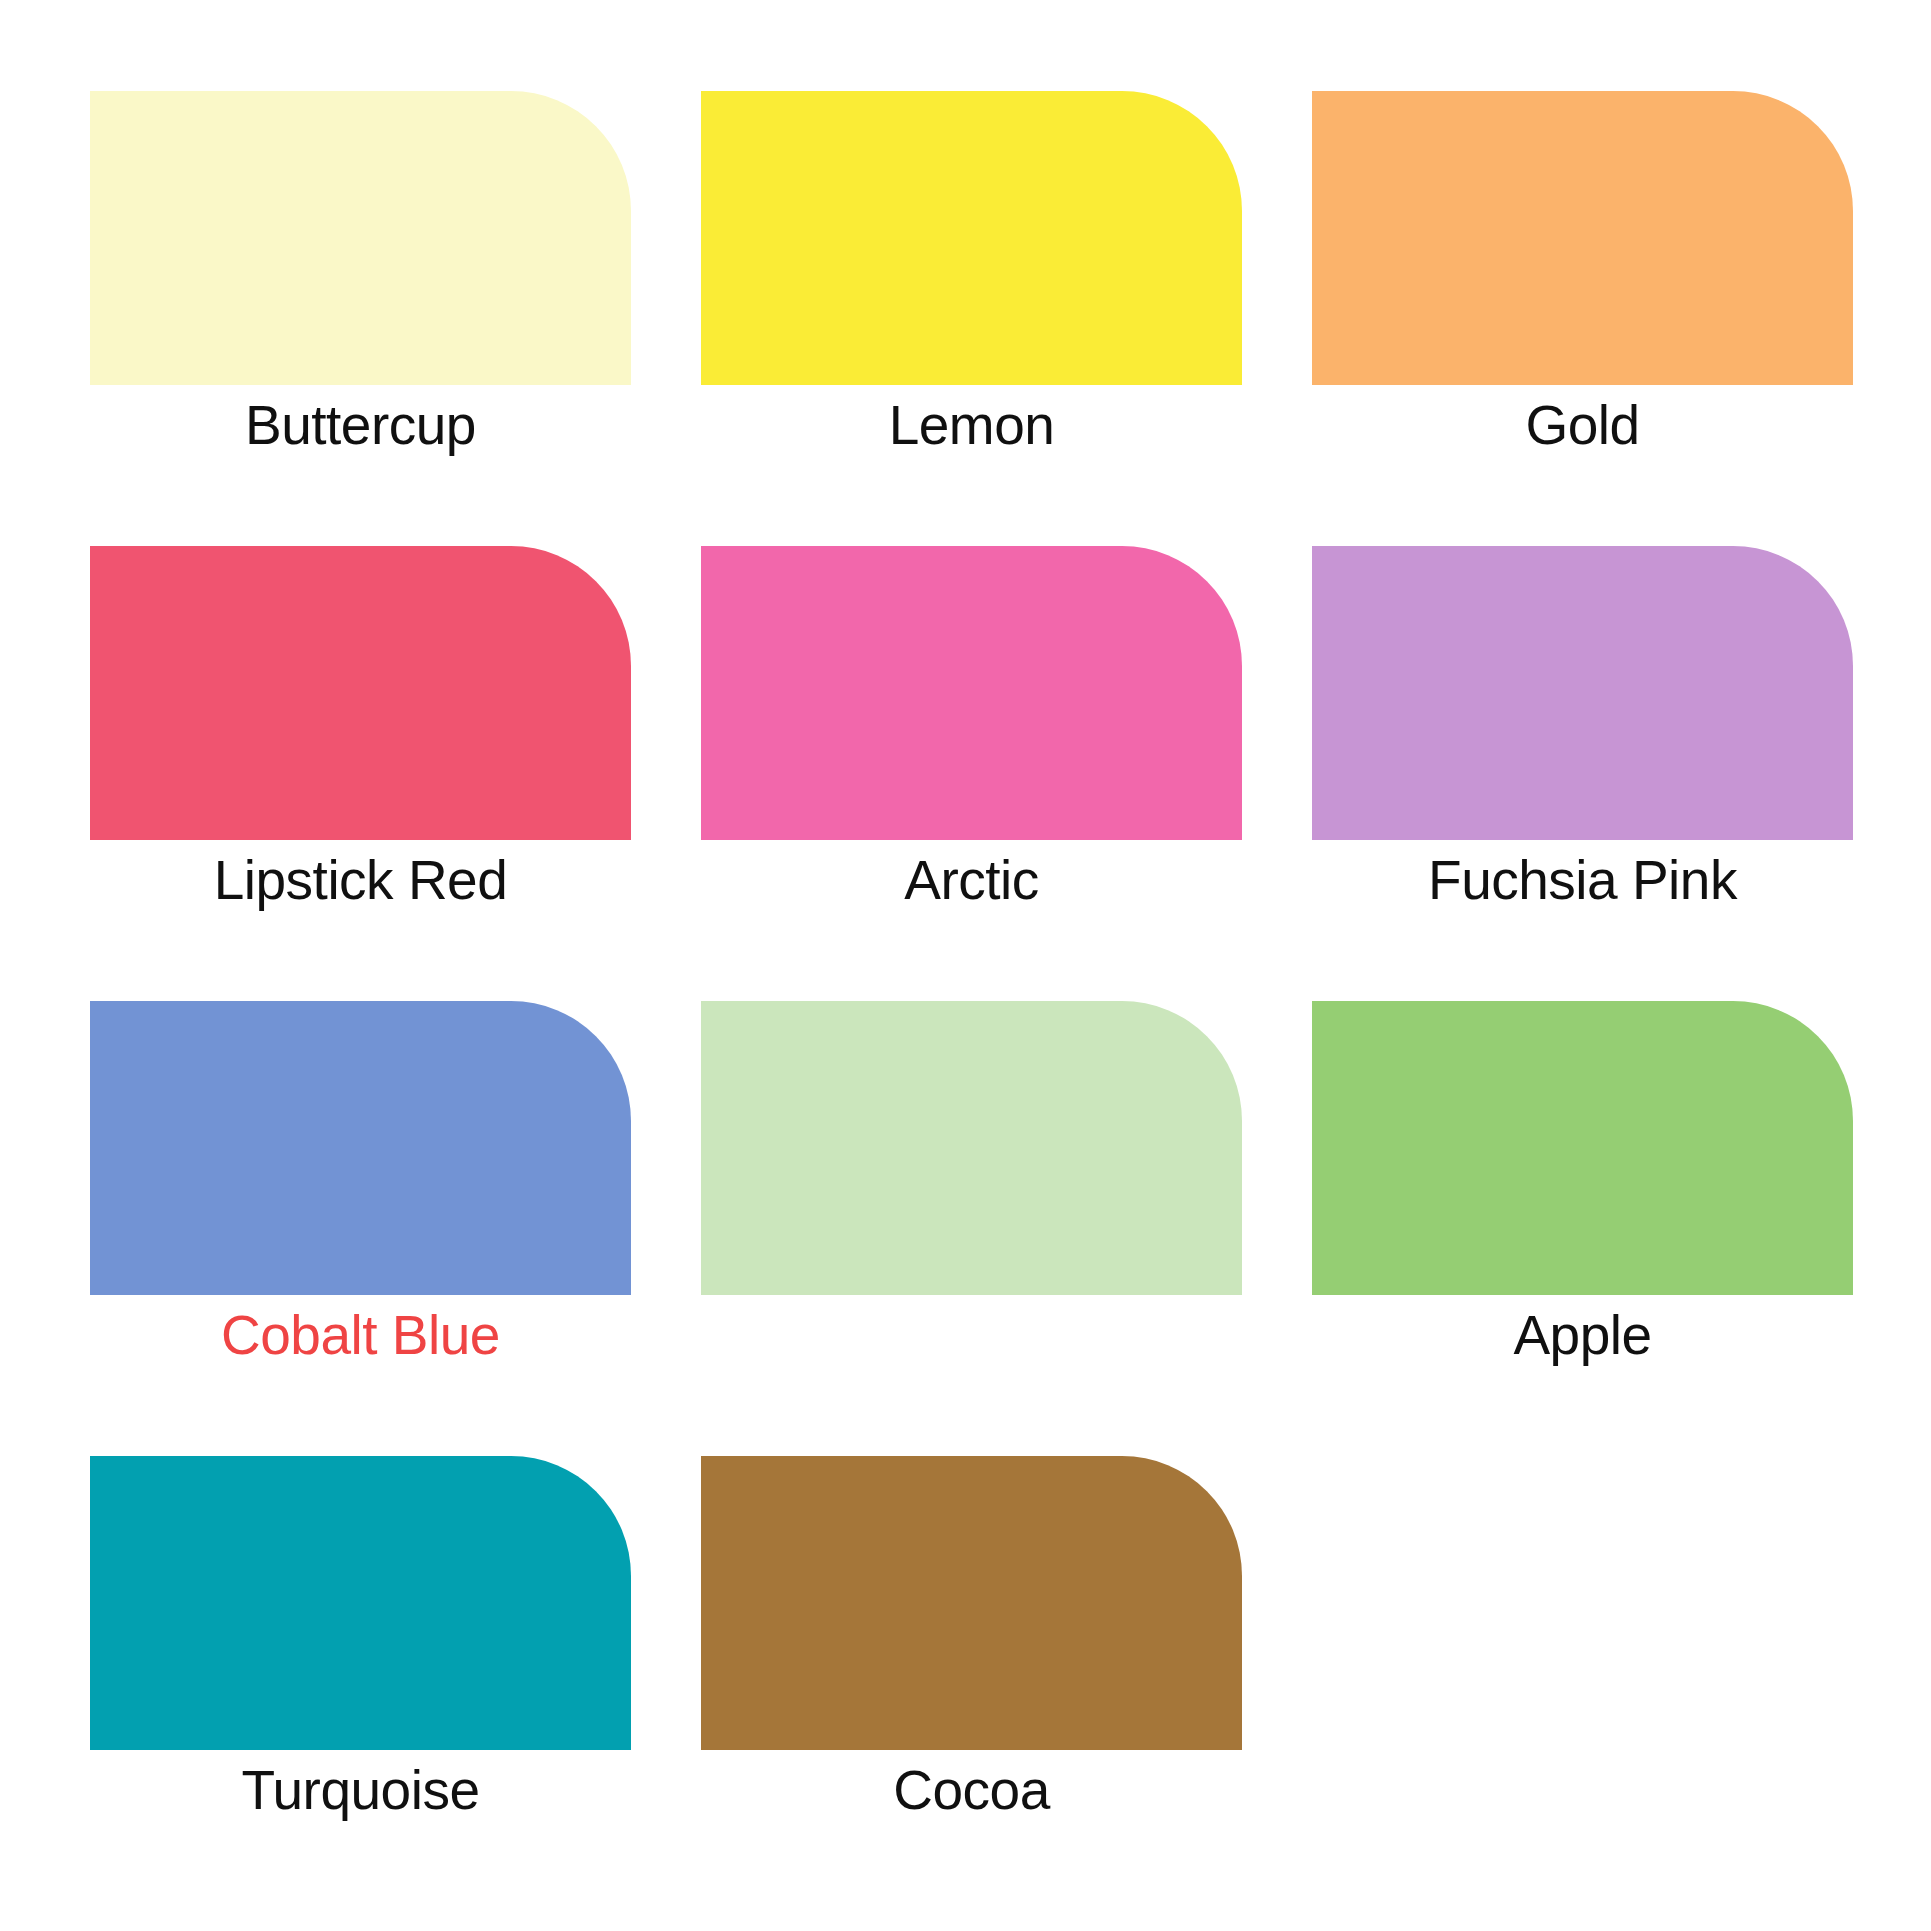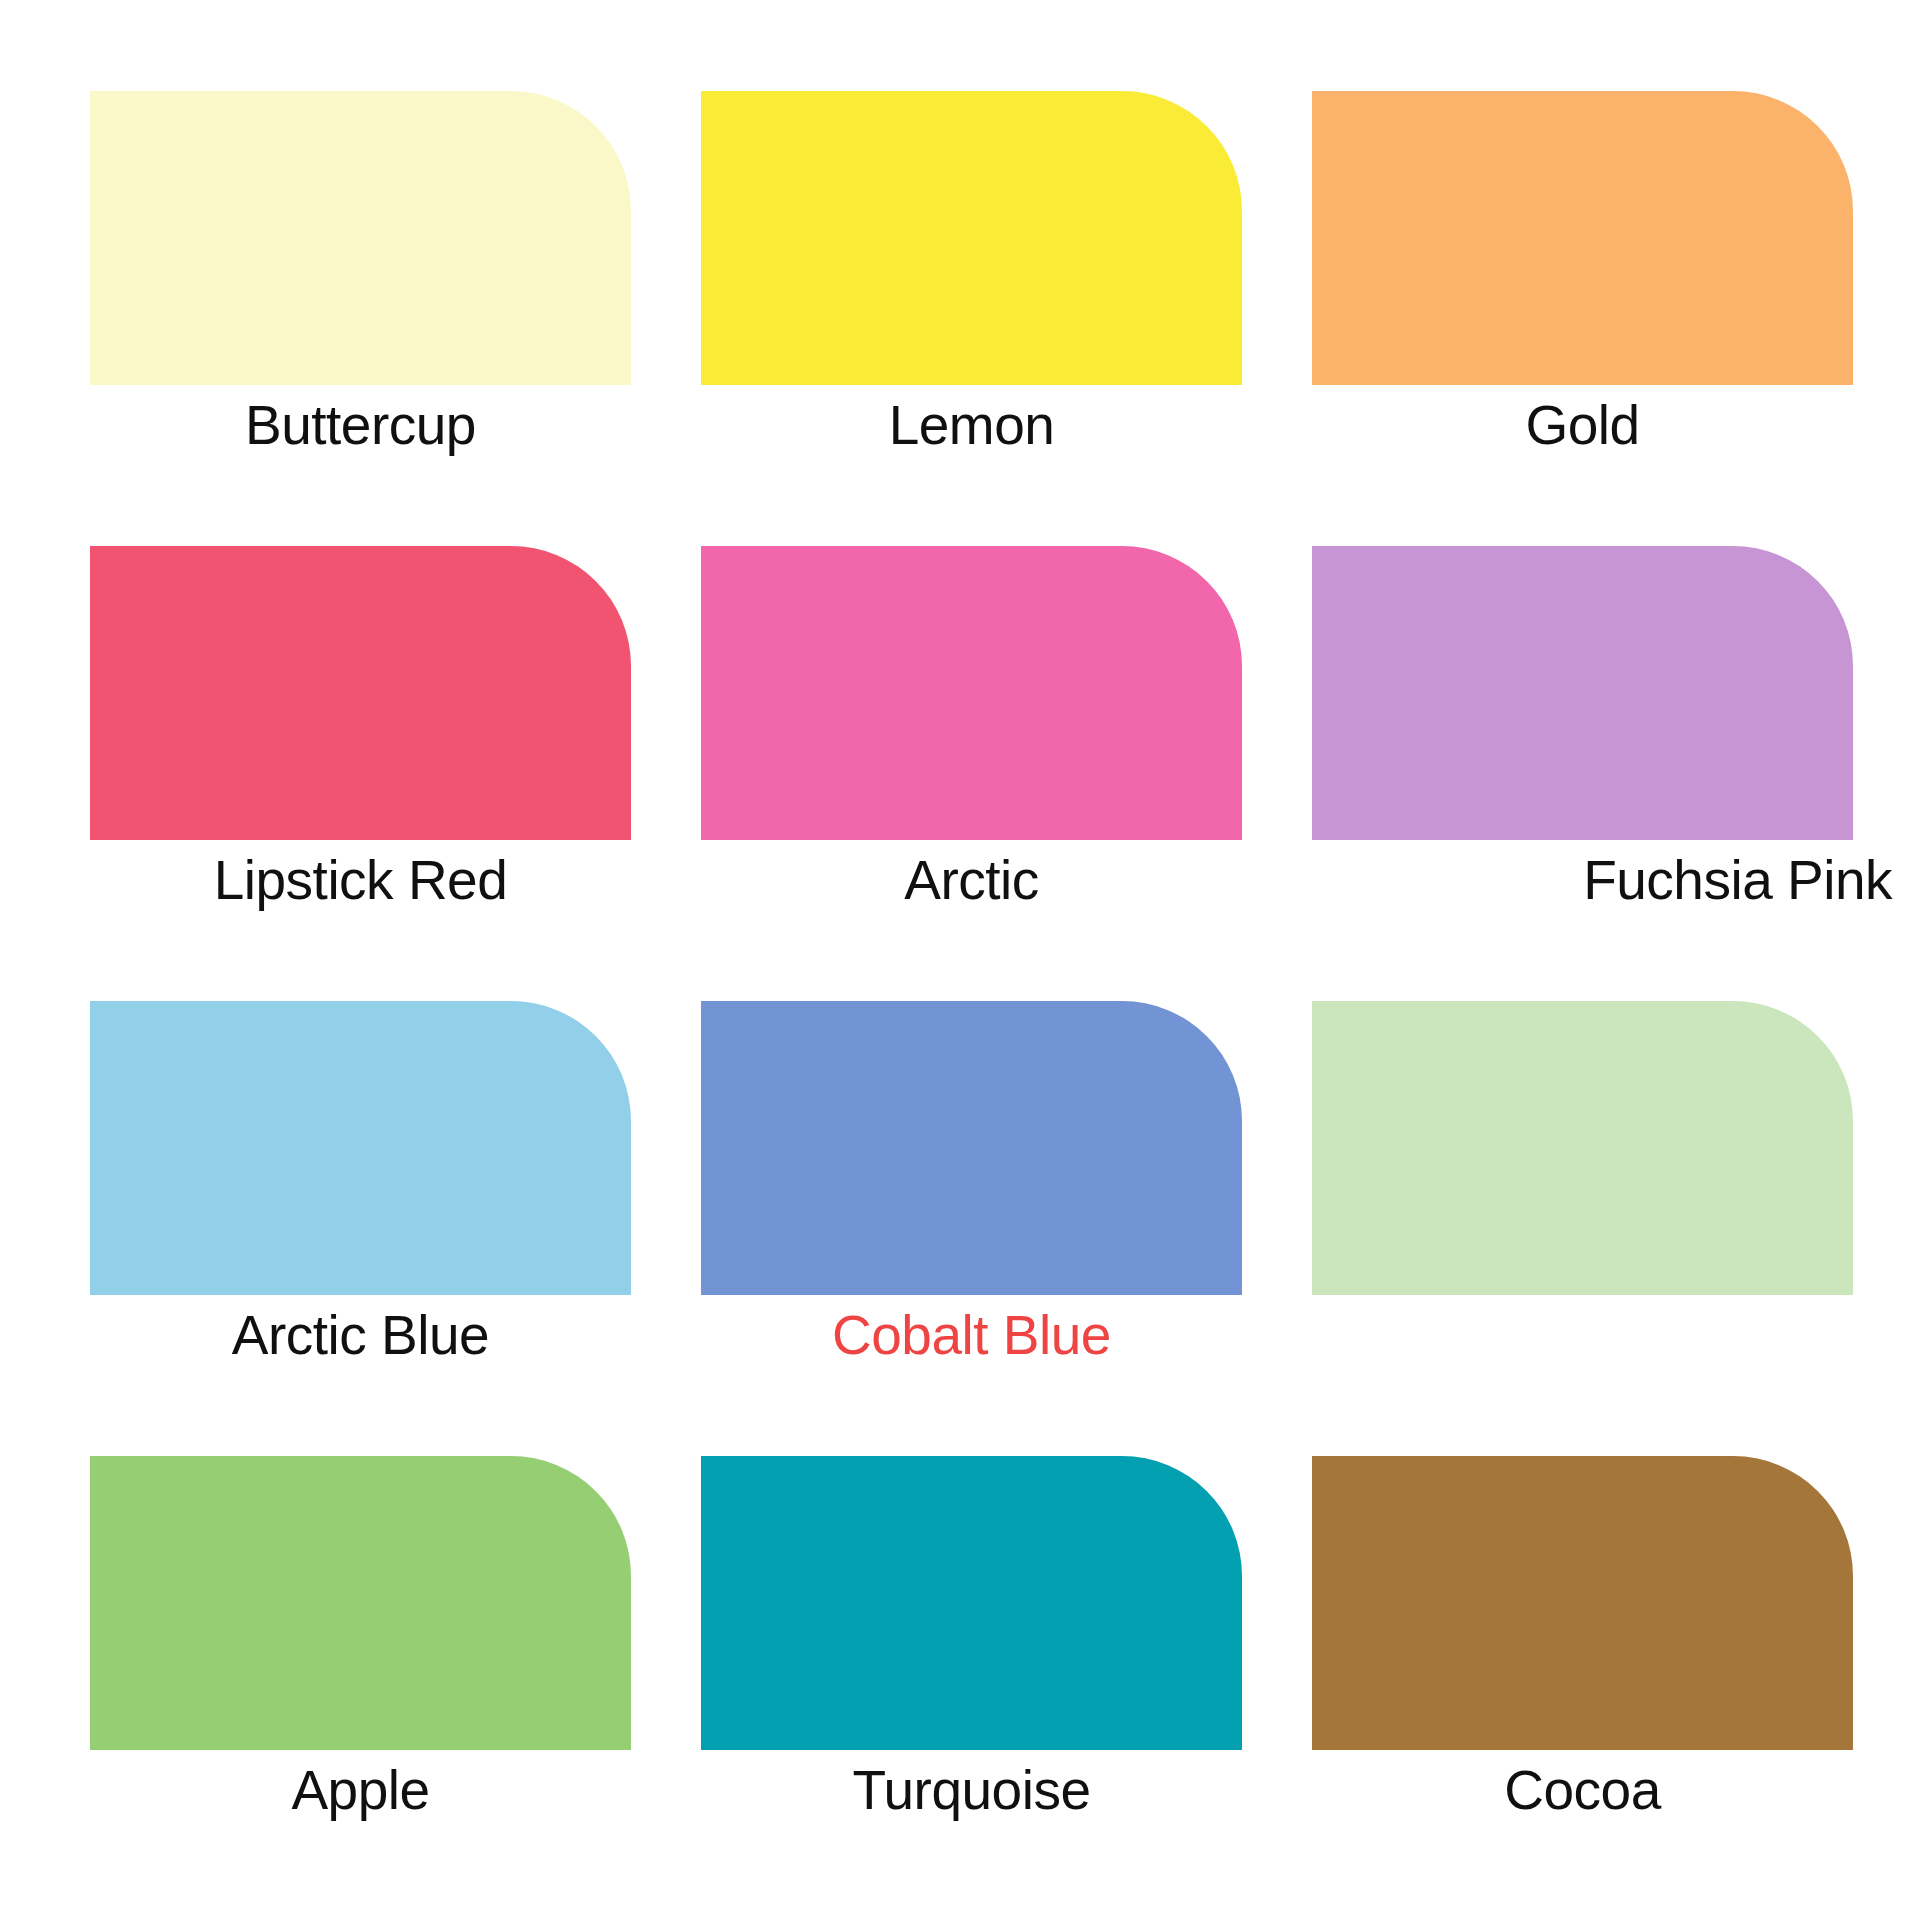--- a/index.html
+++ b/index.html
@@ -84,27 +84,23 @@
     <div class="swatch-label" style="color: rgb(16, 16, 16);">Lipstick Red</div>
   </div>
 
   <div class="swatch-cell">
     <div class="swatch-chip" style="background-color: rgb(242, 103, 171);"></div>
     <div class="swatch-label" style="color: rgb(16, 16, 16);">Arctic</div>
   </div>
 
   <div class="swatch-cell">
     <div class="swatch-chip" style="background-color: rgb(199, 149, 212);"></div>
-    <div class="swatch-label" style="color: rgb(16, 16, 16); text-align: right;">Fuchsia Pink</div>
+    <div class="swatch-label" style="color: rgb(16, 16, 16);">Fuchsia Pink</div>
   </div>
 
-  <div class="swatch-cell">
-    <div class="swatch-chip" style="background-color: rgb(146, 207, 232);"></div>
-    <div class="swatch-label" style="color: rgb(16, 16, 16);">Arctic Blue</div>
-  </div>
 
   <div class="swatch-cell">
     <div class="swatch-chip" style="background-color: rgb(114, 147, 212);"></div>
     <div class="swatch-label" style="color: #ef4444;">Cobalt Blue</div>
   </div>
 
   <div class="swatch-cell">
     <div class="swatch-chip" style="background-color: rgb(203, 230, 188);"></div>
   </div>
 

